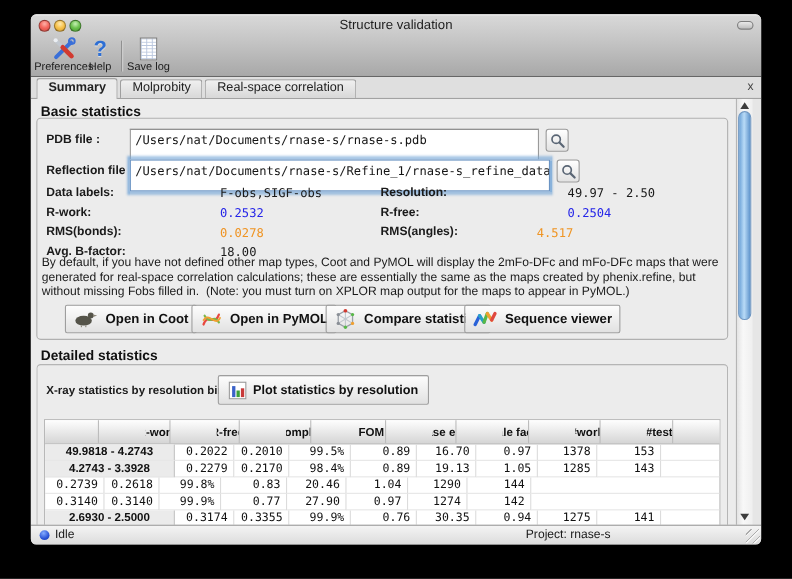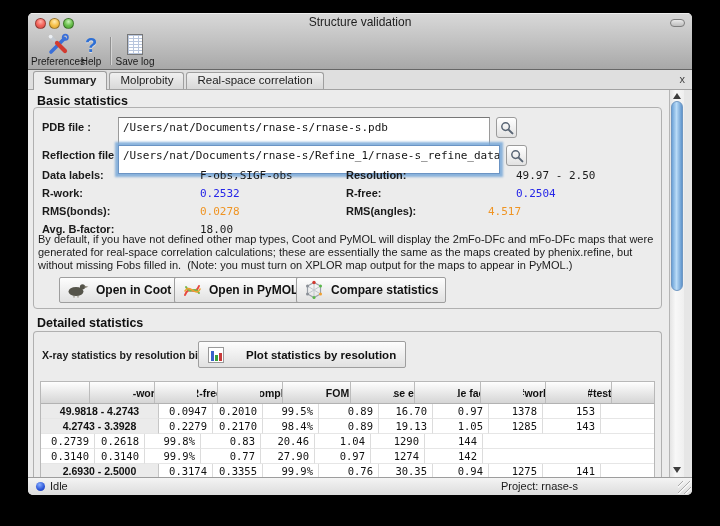--- a/index.html
+++ b/index.html
@@ -45,21 +45,21 @@
   .field.focused{border:1px solid #6b94c4;box-shadow:0 0 2px 3px rgba(120,168,216,.85);}
   .magbtn{position:absolute;width:21px;height:21px;box-sizing:border-box;border:1px solid #9b9b9b;border-radius:3px;
     background:linear-gradient(#ffffff,#e2e2e2);display:flex;align-items:center;justify-content:center;}
   .statval{position:absolute;font:11px "DejaVu Sans Mono",monospace;color:#1a1a1a;}
   .val-blue{color:#2525e8;}
   .val-orange{color:#ef9423;}
   .note{position:absolute;left:10px;top:143px;width:620px;font-size:11px;line-height:13px;color:#1a1a1a;white-space:pre-wrap;}
   .abtn{position:absolute;top:187px;height:26px;box-sizing:border-box;display:inline-flex;align-items:center;gap:7px;
     padding:0 7px;border:1px solid #9e9e9e;border-radius:2px;background:linear-gradient(#fdfdfd,#e1e1e1);
     font-size:12px;font-weight:bold;color:#111;white-space:nowrap;margin-left:24px;}
-  .plotbtn{position:absolute;left:170px;top:251px;height:27px;box-sizing:border-box;display:inline-flex;align-items:center;gap:22px;
+  .plotbtn{position:absolute;left:170px;top:251px;height:27px;box-sizing:border-box;display:inline-flex;align-items:center;gap:6px;
     padding:0 9px;border:1px solid #9e9e9e;border-radius:2px;background:linear-gradient(#fdfdfd,#e1e1e1);
     font-size:11.5px;font-weight:bold;color:#111;white-space:nowrap;}
   .ploticon{width:16px;height:16px;background:#fff;border:1px solid #999;position:relative;box-sizing:border-box;}
   .ploticon i{position:absolute;bottom:1px;width:3px;}
   
   .table{position:absolute;left:12px;top:291px;width:615px;background:#fff;border:1px solid #b8b8b8;box-sizing:border-box;}
   .thead{display:flex;height:22px;background:linear-gradient(#fefefe,#d5d5d5);border-bottom:1px solid #b2b2b2;box-sizing:border-box;gap:42px;}
   .th{box-sizing:border-box;border-right:1px solid #bcbcbc;font-size:10.5px;font-weight:bold;color:#111;
     display:flex;align-items:center;justify-content:center;overflow:hidden;white-space:nowrap;}
   .trow{display:flex;height:15px;}
@@ -77,21 +77,21 @@
   .arr.up{border-bottom:6px solid #3d3d3d;}
   .arr.down{border-top:6px solid #3d3d3d;}
   .sb-thumb{position:absolute;left:1px;top:11px;width:12px;height:190px;border-radius:6px;box-sizing:border-box;
     border:1px solid #6f97c2;background:linear-gradient(to right,#6da3d8,#b9dbf7 45%,#5f94cc);}
   
   .statusbar{position:absolute;left:0;top:464px;width:664px;height:18px;box-sizing:border-box;
     background:linear-gradient(#f4f4f4,#dcdcdc);border-top:1px solid #9d9d9d;font-size:11px;color:#1a1a1a;}
   .statusdot{position:absolute;left:8px;top:4px;width:9px;height:9px;border-radius:50%;
     background:radial-gradient(circle at 40% 30%,#85acff,#2a53d6 60%,#1b3aa8);}
   .statustext{position:absolute;left:22px;top:2px;}
-  .projecttext{position:absolute;left:437px;top:2px;padding-left:36px;}
+  .projecttext{position:absolute;left:414px;top:2px;padding-left:36px;}
   .grip{position:absolute;right:1px;bottom:1px;width:13px;height:13px;
     background:repeating-linear-gradient(135deg,transparent 0 3px,#ababab 3px 4px,#f5f5f5 4px 5px);}
 </style>
 </head>
 <body>
 
 <div class="window">
 
   <div class="chrome">
     <div class="title">Structure validation</div>
@@ -211,20 +211,30 @@
         <circle cx="10" cy="2.5" r="1.7" fill="#d23a30"></circle>
         <circle cx="16.5" cy="6" r="1.5" fill="#58b848"></circle>
         <circle cx="16.5" cy="14" r="1.5" fill="#f0a030"></circle>
         <circle cx="10" cy="17.5" r="1.5" fill="#58b848"></circle>
         <circle cx="3.5" cy="14" r="1.5" fill="#8a8f96"></circle>
         <circle cx="3.5" cy="6" r="1.5" fill="#8a8f96"></circle>
       </svg>
       <span>Compare statistics</span>
     </div>
 
+    <div class="abtn" style="left:370px;">
+      <svg width="22" height="18" viewBox="0 0 22 18">
+        <line x1="2" y1="14" x2="6" y2="6" stroke="#2a62d8" stroke-width="3" stroke-linecap="round"></line>
+        <line x1="6" y1="6" x2="10" y2="12" stroke="#28a0c8" stroke-width="3" stroke-linecap="round"></line>
+        <line x1="10" y1="12" x2="13" y2="4" stroke="#58b848" stroke-width="3" stroke-linecap="round"></line>
+        <line x1="13" y1="4" x2="17" y2="10" stroke="#f0a030" stroke-width="3" stroke-linecap="round"></line>
+        <line x1="17" y1="10" x2="20" y2="4" stroke="#e0483f" stroke-width="3" stroke-linecap="round"></line>
+      </svg>
+      <span>Sequence viewer</span>
+    </div>
 
     <div class="group-heading" style="left:9px;top:226px;">Detailed statistics</div>
 
     <div class="groupbox" style="left:5px;top:241px;width:629px;height:160px;border-bottom:none;border-radius:4px 4px 0 0;"></div>
 
     <div class="flabel" style="left:14px;top:259px;font-size:10.5px;">X-ray statistics by resolution bin:</div>
 
     <div class="plotbtn">
       <span class="ploticon">
         <i style="left:2px;height:10px;background:#3a62c8;"></i>
@@ -242,21 +252,21 @@
         <div class="th c3">%complete</div>
         <div class="th c4">FOM</div>
         <div class="th c5">Phase error</div>
         <div class="th c6">Scale factor</div>
         <div class="th c7">#work</div>
         <div class="th c8">#test</div>
         <div class="th cfill"></div>
       </div>
       <div class="trow">
         <div class="td c0 rowlabel">49.9818 - 4.2743</div>
-        <div class="td c1 num">0.0947</div>
+        <div class="td c1 num">0.2022</div>
         <div class="td c2 num">0.2010</div>
         <div class="td c3 num">99.5%</div>
         <div class="td c4 num">0.89</div>
         <div class="td c5 num">16.70</div>
         <div class="td c6 num">0.97</div>
         <div class="td c7 num">1378</div>
         <div class="td c8 num">153</div>
         <div class="td cfill"></div>
       </div>
       <div class="trow">

